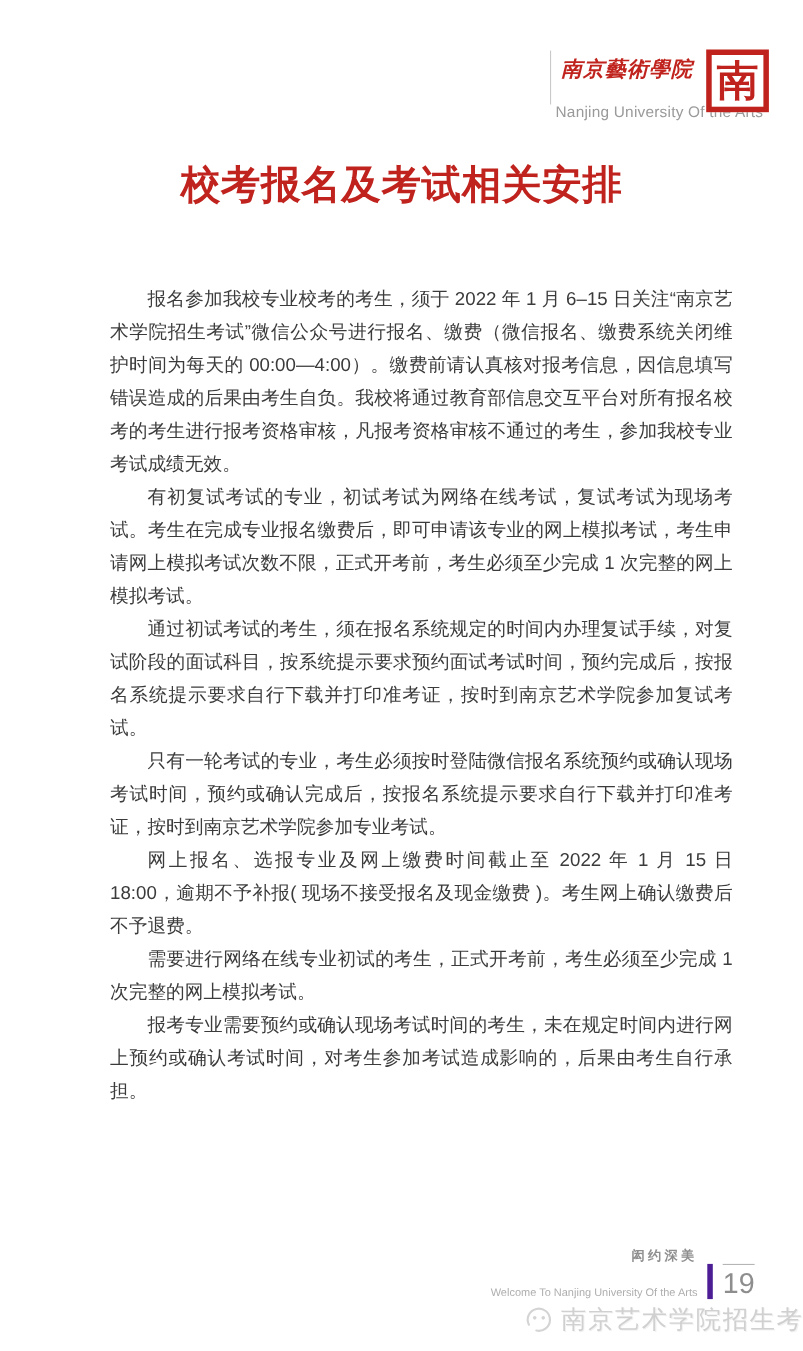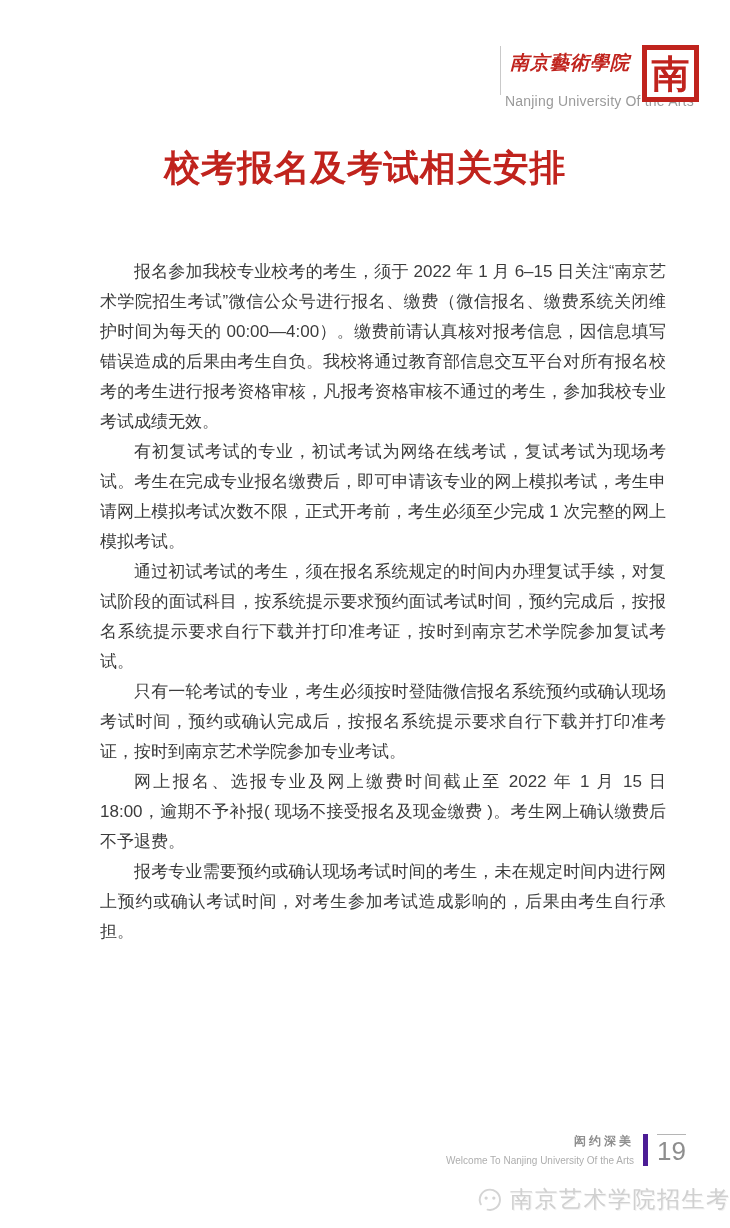--- a/index.html
+++ b/index.html
@@ -69,21 +69,21 @@
     position: absolute; top: 1133px; right: 44px;
     display: flex; align-items: flex-end;
   }
   .footer-text { text-align: right; padding-right: 9px; }
   .motto {
     font-size: 12px; color: var(--muted); letter-spacing: 3px;
     font-family: "DejaVu Serif", "Liberation Serif", serif; font-weight: bold;
     white-space: nowrap;
   }
   .welcome {
-    font-size: 10px; color: #aeaeae; margin-top: 5px; white-space: nowrap;
+    font-size: 10px; color: #aeaeae; margin-top: 20px; white-space: nowrap;
   }
   .pageno-box { border-left: 5px solid #4c1d95; padding-left: 9px; }
   .pageno {
     display: inline-block;
     font-size: 26px; color: var(--muted);
     border-top: 1px solid #b5b5b5; padding-top: 2px;
     line-height: 1.1;
   }
 
   
@@ -113,20 +113,21 @@
   </div>
 
   <h1 class="title">校考报名及考试相关安排</h1>
 
   <main class="body-text">
     <p>报名参加我校专业校考的考生，须于 2022 年 1 月 6–15 日关注“南京艺术学院招生考试”微信公众号进行报名、缴费（微信报名、缴费系统关闭维护时间为每天的 00:00—4:00）。缴费前请认真核对报考信息，因信息填写错误造成的后果由考生自负。我校将通过教育部信息交互平台对所有报名校考的考生进行报考资格审核，凡报考资格审核不通过的考生，参加我校专业考试成绩无效。</p>
     <p>有初复试考试的专业，初试考试为网络在线考试，复试考试为现场考试。考生在完成专业报名缴费后，即可申请该专业的网上模拟考试，考生申请网上模拟考试次数不限，正式开考前，考生必须至少完成 1 次完整的网上模拟考试。</p>
     <p>通过初试考试的考生，须在报名系统规定的时间内办理复试手续，对复试阶段的面试科目，按系统提示要求预约面试考试时间，预约完成后，按报名系统提示要求自行下载并打印准考证，按时到南京艺术学院参加复试考试。</p>
     <p>只有一轮考试的专业，考生必须按时登陆微信报名系统预约或确认现场考试时间，预约或确认完成后，按报名系统提示要求自行下载并打印准考证，按时到南京艺术学院参加专业考试。</p>
     <p>网上报名、选报专业及网上缴费时间截止至 2022 年 1 月 15 日 18:00，逾期不予补报( 现场不接受报名及现金缴费 )。考生网上确认缴费后不予退费。</p>
+    <p>需要进行网络在线专业初试的考生，正式开考前，考生必须至少完成 1 次完整的网上模拟考试。</p>
     <p>报考专业需要预约或确认现场考试时间的考生，未在规定时间内进行网上预约或确认考试时间，对考生参加考试造成影响的，后果由考生自行承担。</p>
   </main>
 
   <div class="footer-meta">
     <div class="footer-text">
       <div class="motto">闳约深美</div>
       <div class="welcome">Welcome To Nanjing University Of the Arts</div>
     </div>
     <div class="pageno-box">
       <span class="pageno">19</span>

